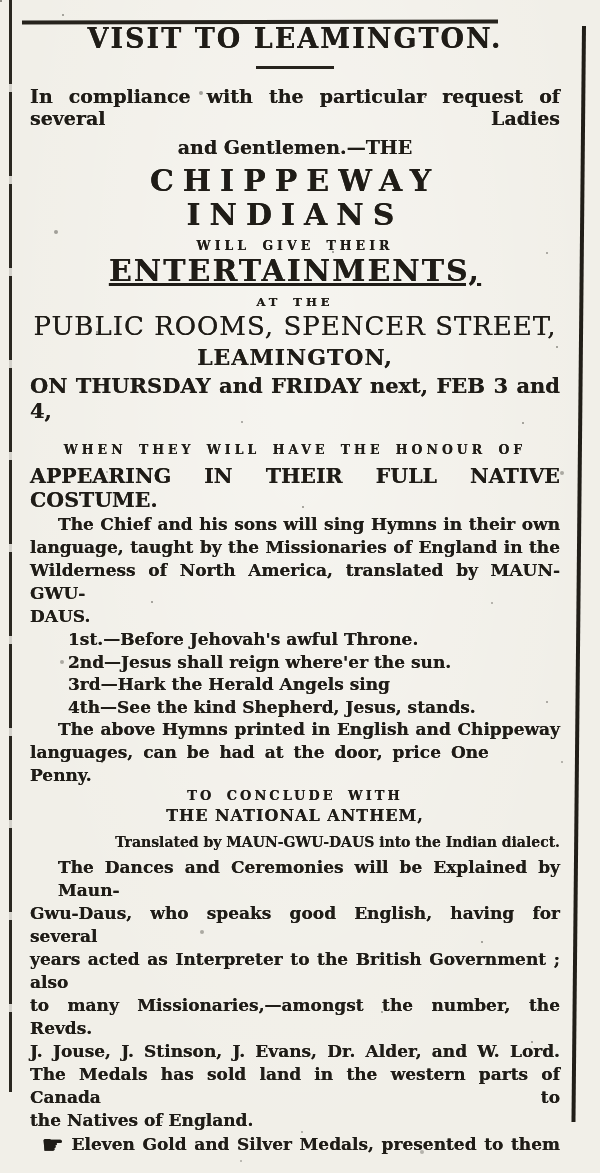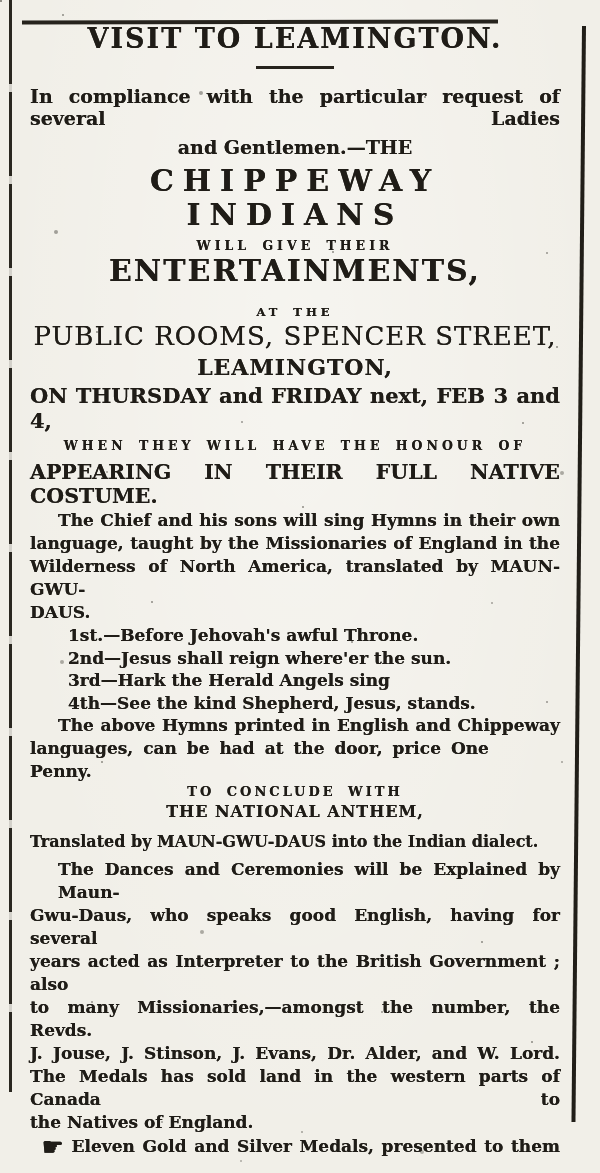--- a/index.html
+++ b/index.html
@@ -23,36 +23,36 @@
   .full{text-align:justify;text-align-last:justify;}
   .ln{display:block;font-size:17px;line-height:23px;}
   .ind{padding-left:28px;}
   .ind-sm{padding-left:12px;}
   .title{margin:0;font-size:27px;line-height:30px;letter-spacing:2px;text-align:center;font-weight:700;}
   .intro1{margin:16px 0 0 0;font-size:19px;line-height:22px;}
   .intro2{margin:7px 0 0 0;font-size:19px;line-height:22px;}
   .chippeway{margin:6px 0 0 0;font-size:30px;line-height:34px;letter-spacing:9px;word-spacing:16px;font-weight:700;}
   .kicker{font-size:12.5px;line-height:14px;letter-spacing:4px;word-spacing:4px;}
   .will-give{margin-top:7px;}
-  .entertain{margin:1px 0 18px 0;font-size:30px;line-height:34px;letter-spacing:2px;font-weight:700;}
+  .entertain{margin:1px 0 8px 0;font-size:30px;line-height:34px;letter-spacing:2px;font-weight:700;text-decoration:underline;}
   .at-the{margin-top:5px;font-size:11.5px;line-height:13px;}
   .venue{margin:2px 0 0 0;font-size:26px;line-height:30px;letter-spacing:1px;font-weight:400;}
   .town{margin:4px 0 0 0;font-size:22px;line-height:25px;letter-spacing:1px;font-weight:700;}
   .dateline{margin:3px 0 0 0;font-size:21px;line-height:25px;font-weight:700;}
-  .honour{margin-top:6px;text-align:center;}
+  .honour{margin-top:20px;text-align:center;}
   .costume{margin:7px 0 0 0;font-size:20.5px;line-height:24px;font-weight:700;}
   .para{margin:0;}
   .chief{margin-top:1px;}
   .hymn-list{margin:0 0 0 38px;}
   .hymn-item{display:block;font-size:17px;line-height:22.5px;}
   .note{margin-top:0;}
   .loose{word-spacing:4px;}
   .kicker2{margin-top:2px;font-size:13px;line-height:14px;letter-spacing:3px;word-spacing:5px;}
   .anthem{margin:0;font-size:16px;line-height:25px;letter-spacing:1px;text-align:center;font-weight:700;}
-  .translated{margin:4px 0 0 0;font-size:16px;line-height:27px;text-align:left;}
+  .translated{margin:4px 0 0 0;font-size:14px;line-height:21px;text-align:right;}
   .dances{margin-top:3px;}
   .medals{margin-top:1px;}
   .manicule{font-size:24px;line-height:18px;vertical-align:-3px;padding-right:8px;}
   
   .specks{position:absolute;left:0;top:0;width:2px;height:2px;border-radius:50%;background:rgba(40,37,30,.65);
     box-shadow:
       62px 14px 0 0 rgba(40,37,30,.5), 200px 92px 0 1px rgba(40,37,30,.4),
       424px 96px 0 0 rgba(40,37,30,.55), 521px 121px 0 0 rgba(40,37,30,.5),
       55px 231px 0 1px rgba(40,37,30,.4), 332px 251px 0 0 rgba(40,37,30,.5),
       546px 252px 0 0 rgba(40,37,30,.45), 96px 331px 0 0 rgba(40,37,30,.5),

